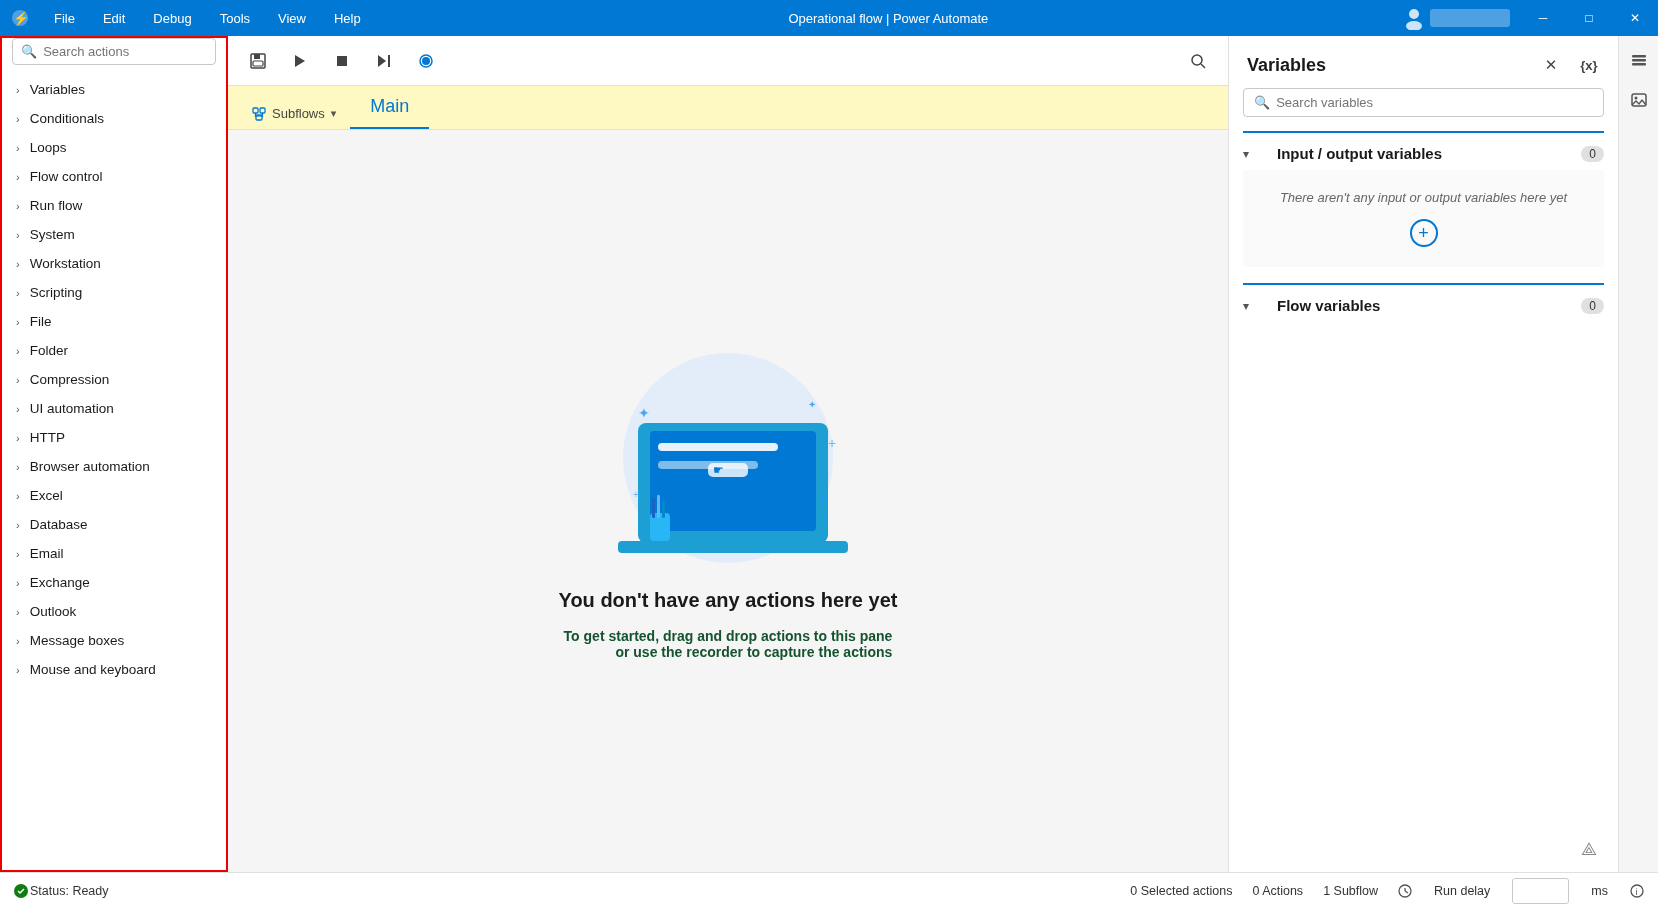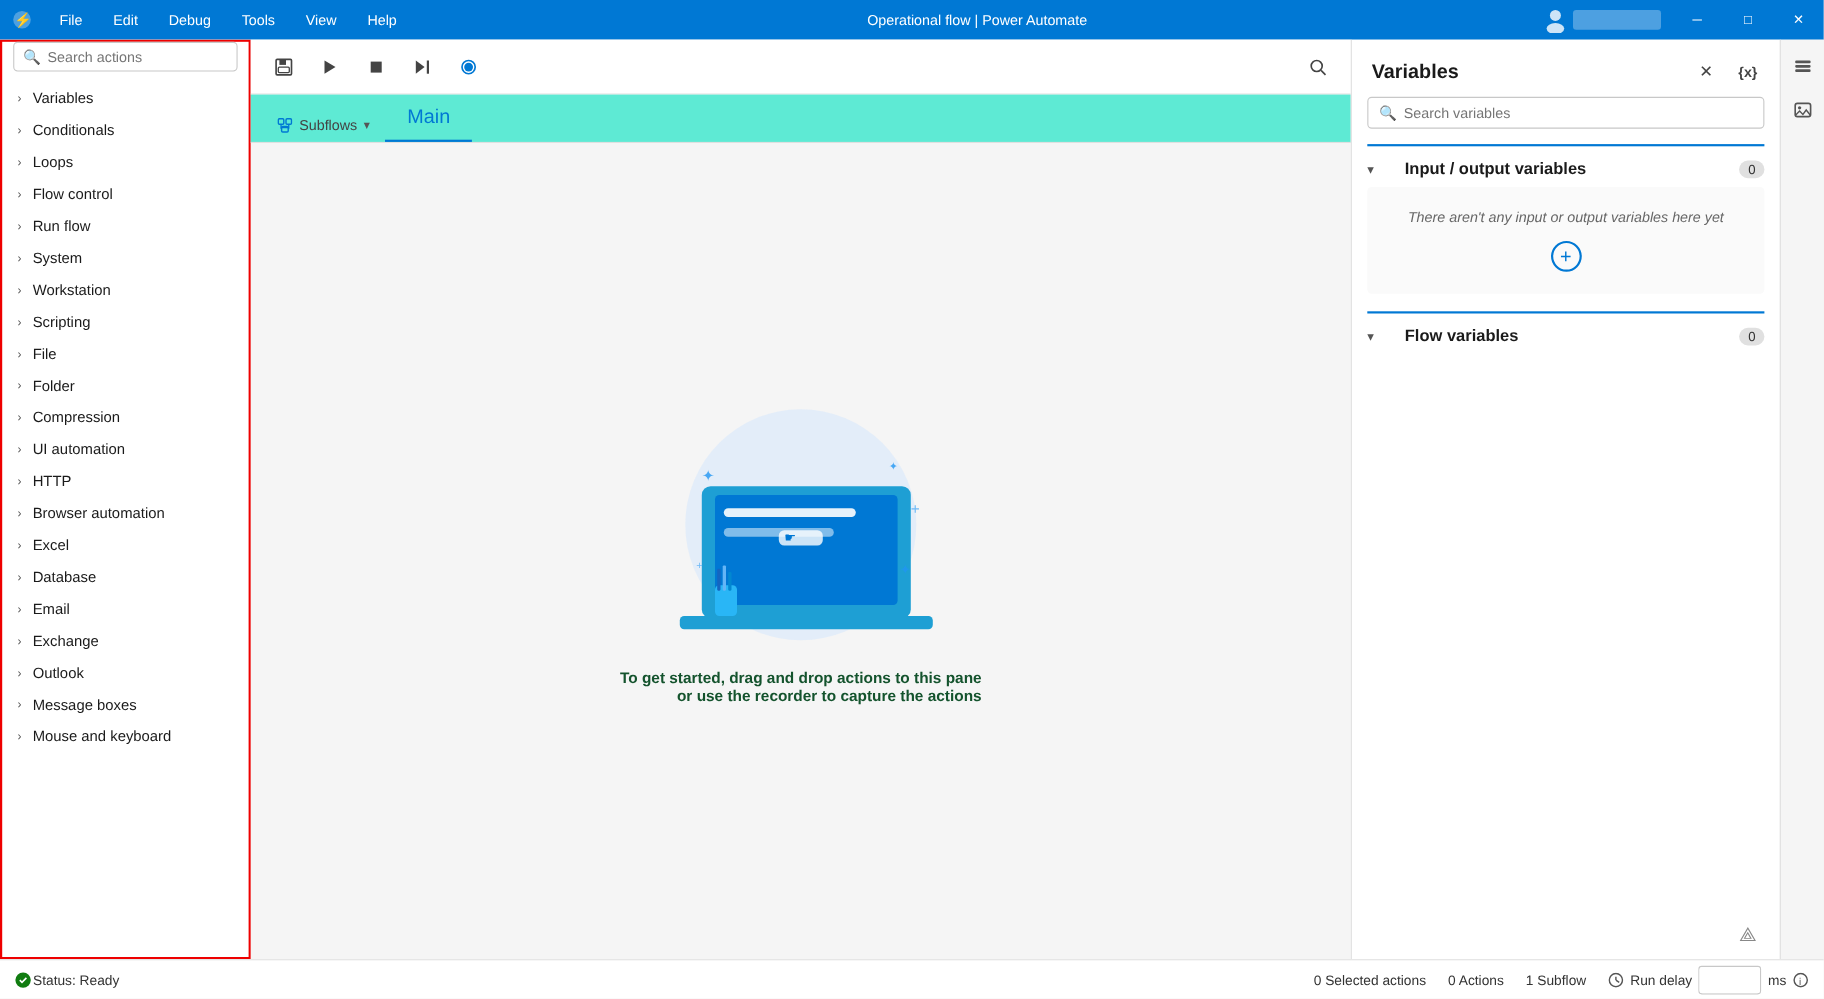--- a/index.html
+++ b/index.html
@@ -146,21 +146,21 @@
       border-radius: 4px;
       cursor: pointer;
       font-size: 16px;
       color: #444;
       border: none;
       background: transparent;
     }
     .toolbar-btn.active { color: #0078d4; }
     .toolbar-spacer { flex: 1; }
     .tabs-bar {
-      background: #5eead4;
+      background: #fef9c3;
       border-bottom: 1px solid #e0e0e0;
       display: flex;
       align-items: flex-end;
       padding: 0 10px;
     }
     .subflows-btn {
       display: flex;
       align-items: center;
       padding: 8px 14px;
       font-size: 13px;
@@ -357,21 +357,21 @@
       height: 14px;
       border-radius: 50%;
       background: #107c10;
       display: flex;
       align-items: center;
       justify-content: center;
     }
     .run-delay {
       display: flex;
       align-items: center;
-      gap: 6px;
+      gap: 22px;
     }
     .run-delay-input {
       width: 60px;
       height: 24px;
       border: 1px solid #c8c8c8;
       border-radius: 3px;
       text-align: center;
       font-size: 13px;
     }
   </style>
@@ -582,20 +582,21 @@
           <text x="230" y="65" font-size="10" fill="#2196f3" opacity="0.8">✦</text>
           <text x="250" y="105" font-size="14" fill="#64b5f6" opacity="0.9">+</text>
           <text x="55" y="155" font-size="10" fill="#64b5f6" opacity="0.9">+</text>
           <text x="240" y="160" font-size="12" fill="#2196f3" opacity="0.8">✦</text>
 
           <rect x="72" y="170" width="20" height="28" rx="4" fill="#29b6f6"></rect>
           <rect x="74" y="155" width="3" height="20" rx="1" fill="#1565c0"></rect>
           <rect x="79" y="152" width="3" height="23" rx="1" fill="#64b5f6"></rect>
           <rect x="84" y="158" width="3" height="17" rx="1" fill="#0288d1"></rect>
         </svg>
+        <div class="empty-title">You don't have any actions here yet</div>
         <div class="empty-subtitle" style="white-space:pre-line;">To get started, drag and drop actions to this pane
 or use the recorder to capture the actions</div>
       </div>
     </div>
 
     <div class="variables-panel">
       <div class="variables-header">
         <span class="variables-title">Variables</span>
         <div class="variables-header-icons">
           <button class="icon-btn" title="Close">✕</button>

